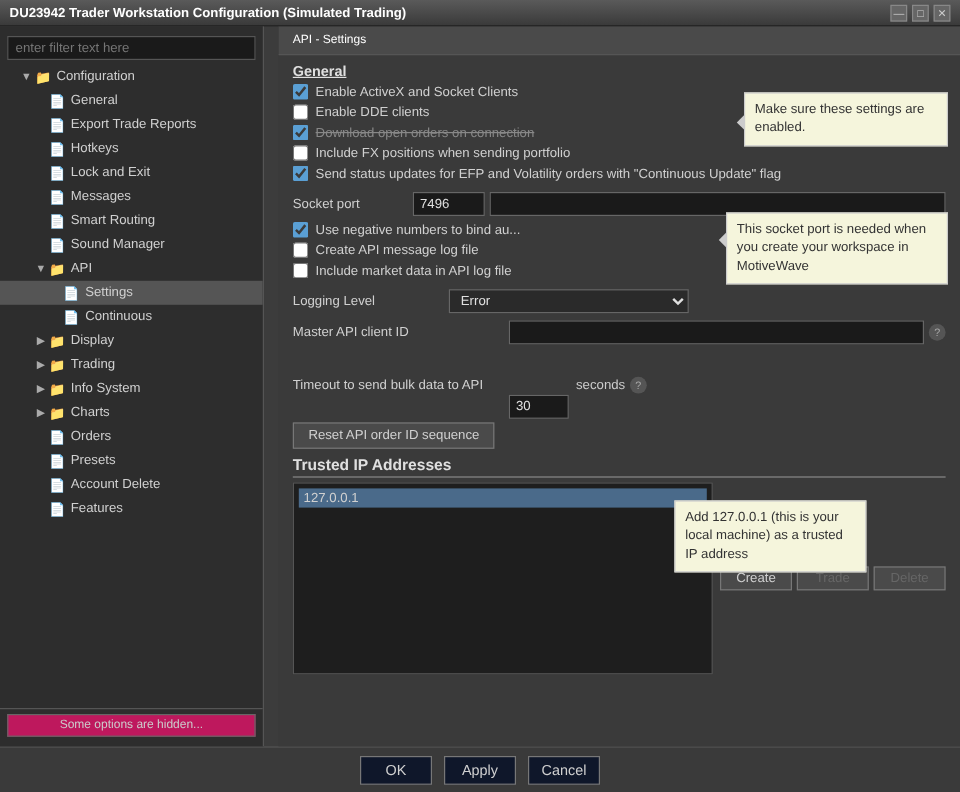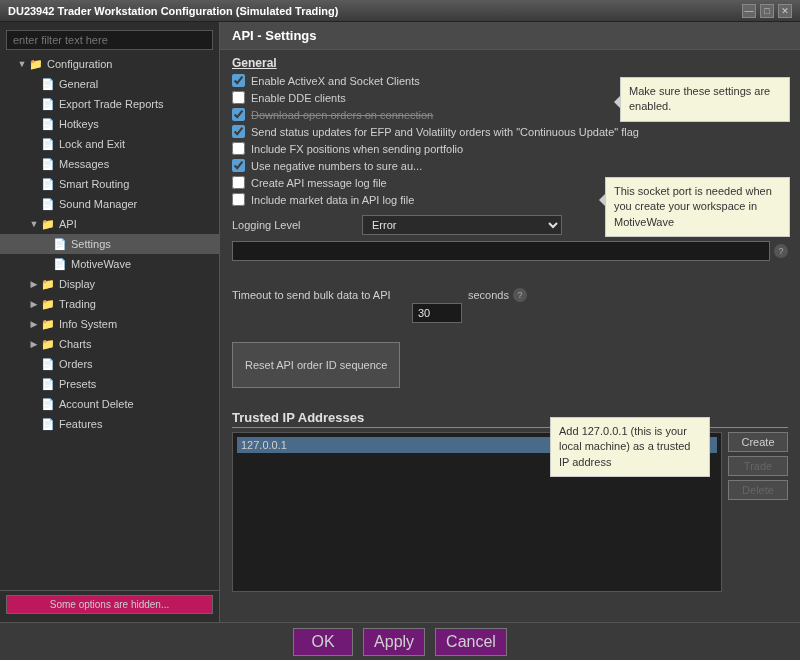--- a/index.html
+++ b/index.html
@@ -31,20 +31,21 @@
       border: 1px solid #888;
       color: #ccc;
       font-size: 9px;
       display: flex; align-items: center; justify-content: center;
       cursor: pointer;
     }
     
     .main-container {
       display: flex;
       height: calc(660px - 22px - 38px);
+      gap: 12px;
     }
     
     .sidebar {
       width: 220px;
       background: #2d2d2d;
       border-right: 1px solid #555;
       overflow-y: auto;
       padding: 4px 0;
       display: flex;
       flex-direction: column;
@@ -100,22 +101,22 @@
     .content {
       flex: 1;
       background: #3a3a3a;
       overflow-y: auto;
       padding: 0;
     }
     .content-header {
       background: #4a4a4a;
       padding: 6px 12px;
       border-bottom: 1px solid #555;
-      font-size: 13px;
-      font-weight: bold;
+      font-size: 10px;
+      font-weight: normal;
       color: #fff;
     }
     .section-title {
       padding: 6px 12px 2px;
       font-weight: bold;
       font-size: 12px;
       color: #e0e0e0;
       text-decoration: underline;
     }
     .checkbox-row {
@@ -163,25 +164,25 @@
     .select-row select {
       background: #2a2a2a;
       border: 1px solid #666;
       color: #e0e0e0;
       padding: 2px 5px;
       font-size: 11px;
       height: 20px;
       min-width: 200px;
     }
     .reset-btn {
-      margin: 16px 12px;
+      margin: 0 12px;
       background: #4a4a4a;
       border: 1px solid #777;
       color: #d0d0d0;
-      padding: 16px 12px;
+      padding: 4px 12px;
       font-size: 11px;
       cursor: pointer;
     }
     .trusted-ip-section { padding: 6px 12px; }
     .trusted-ip-header {
       font-size: 13px;
       font-weight: bold;
       color: #e0e0e0;
       margin-bottom: 4px;
       border-bottom: 1px solid #888;
@@ -200,21 +201,21 @@
       font-size: 11px;
       color: #d0d0d0;
     }
     .trusted-ip-list .ip-item {
       padding: 2px 4px;
       cursor: pointer;
     }
     .trusted-ip-list .ip-item.selected { background: #4a6a8a; }
     .trusted-ip-buttons {
       display: flex;
-      flex-direction: column;
+      flex-direction: row;
       gap: 4px;
       align-items: center;
     }
     .ip-btn {
       background: #4a4a4a;
       border: 1px solid #777;
       color: #d0d0d0;
       padding: 3px 10px;
       font-size: 11px;
       cursor: pointer;
@@ -272,25 +273,25 @@
     .bottom-bar {
       height: 38px;
       background: #3a3a3a;
       border-top: 1px solid #555;
       display: flex;
       align-items: center;
       justify-content: center;
       gap: 10px;
     }
     .bottom-btn {
-      background: #701a75;
+      background: #0f172a;
       border: 1px solid #777;
       color: #d0d0d0;
       padding: 4px 10px;
-      font-size: 16px;
+      font-size: 12px;
       cursor: pointer;
       min-width: 60px;
     }
     
     .content-relative {
       position: relative;
     }
   </style>
 </head>
 <body>
@@ -355,21 +356,21 @@
       <span>API</span>
     </div>
     <div class="tree-item indent3 selected">
       <span class="arrow"></span>
       <span class="icon" style="color:#aaa;">📄</span>
       <span>Settings</span>
     </div>
     <div class="tree-item indent3">
       <span class="arrow"></span>
       <span class="icon" style="color:#aaa;">📄</span>
-      <span>MotiveWave</span>
+      <span>Continuous</span>
     </div>
     <div class="tree-item indent2">
       <span class="arrow">▶</span>
       <span class="icon" style="color:#f0a030;">📁</span>
       <span>Display</span>
     </div>
     <div class="tree-item indent2">
       <span class="arrow">▶</span>
       <span class="icon" style="color:#f0a030;">📁</span>
       <span>Trading</span>
@@ -427,34 +428,39 @@
       </div>
       <div class="checkbox-row">
         <input type="checkbox" style="">
         <label>Enable DDE clients</label>
       </div>
       <div class="checkbox-row">
         <input type="checkbox" checked="" style="">
         <label style="text-decoration:line-through; color:#888;">Download open orders on connection</label>
       </div>
       <div class="checkbox-row">
+        <input type="checkbox" style="">
+        <label>Include FX positions when sending portfolio</label>
+      </div>
+      <div class="checkbox-row">
         <input type="checkbox" checked="" style="">
         <label>Send status updates for EFP and Volatility orders with "Continuous Update" flag</label>
       </div>
-      <div class="checkbox-row">
-        <input type="checkbox" style="">
-        <label>Include FX positions when sending portfolio</label>
-      </div>
-      
-      
+      
+      
+      <div class="form-row" style="margin-top:4px;">
+        <label style="min-width:100px;">Socket port</label>
+        <input type="text" value="7496" style="width: 60px;">
+        <input type="text" style="flex: 1 1 0%; margin-left: 4px; background: rgb(26, 26, 26); border: 1px solid rgb(102, 102, 102); color: rgb(224, 224, 224); height: 20px; padding: 2px 5px; font-size: 11px;">
+      </div>
       
       
       <div class="checkbox-row">
         <input type="checkbox" checked="" style="">
-        <label>Use negative numbers to sure au...</label>
+        <label>Use negative numbers to bind au...</label>
       </div>
       <div class="checkbox-row">
         <input type="checkbox" style="">
         <label>Create API message log file</label>
       </div>
       <div class="checkbox-row">
         <input type="checkbox" style="">
         <label>Include market data in API log file</label>
       </div>
 
@@ -464,20 +470,21 @@
         <select>
           <option>Error</option>
           <option>Warning</option>
           <option>Info</option>
           <option>Debug</option>
         </select>
       </div>
 
       
       <div class="form-row">
+        <label>Master API client ID</label>
         <input type="text" style="flex: 1 1 0%; background: rgb(26, 26, 26); border: 1px solid rgb(102, 102, 102); color: rgb(224, 224, 224); height: 20px; padding: 2px 5px; font-size: 11px;">
         <span class="help-icon">?</span>
       </div>
 
       
       <div class="form-row">
         <label>Timeout to send bulk data to API</label>
         <input type="text" value="30" style="width: 50px; background: rgb(26, 26, 26); border: 1px solid rgb(102, 102, 102); color: rgb(224, 224, 224); height: 20px; padding: 2px 5px; font-size: 11px; margin-top: 36px;">
         <span style="margin-left:6px; color:#ccc;">seconds</span>
         <span class="help-icon" style="margin-left:4px;">?</span>

